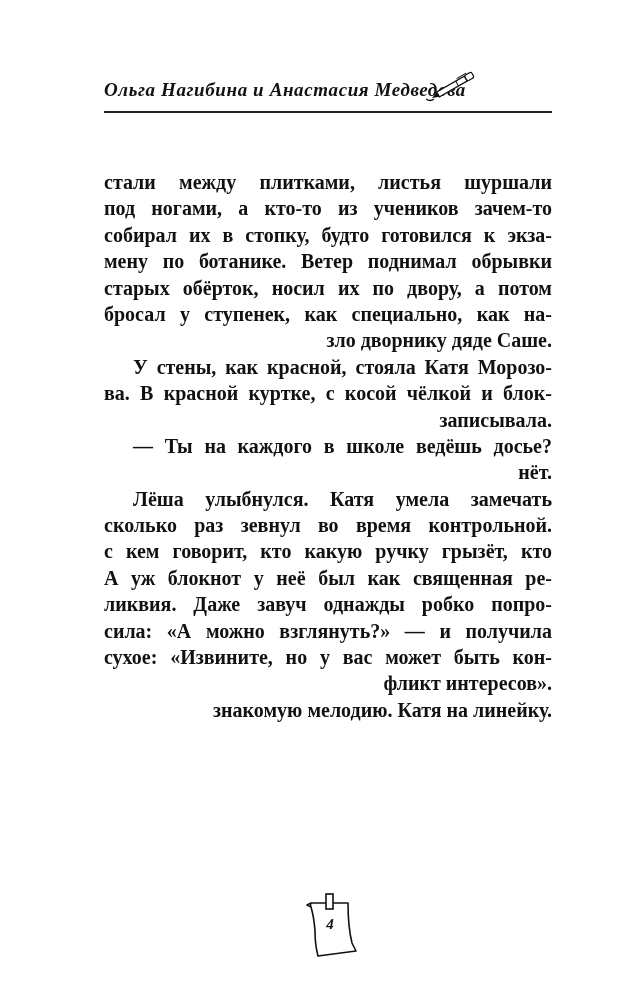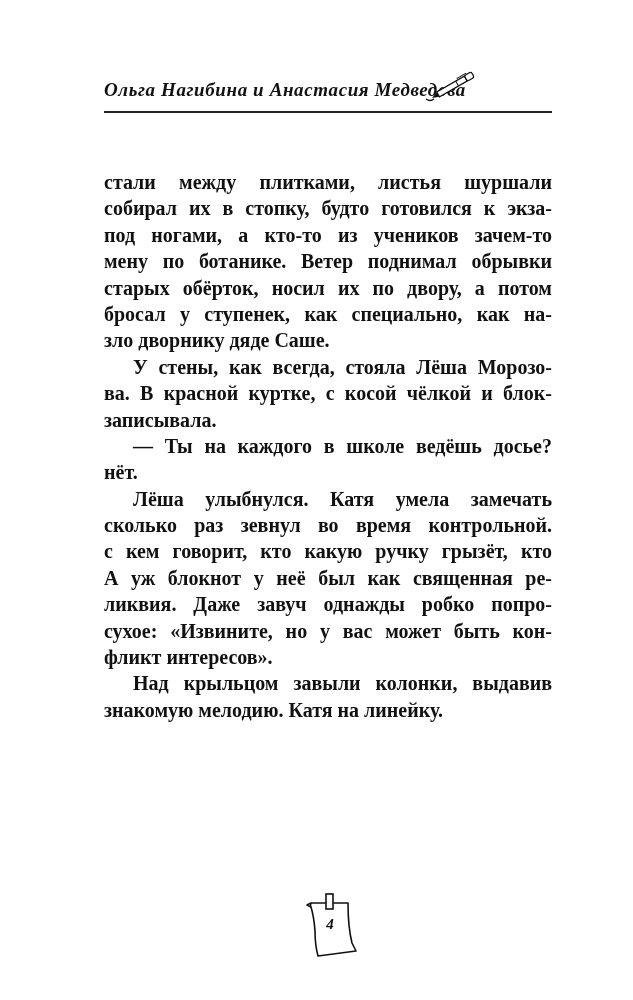--- a/index.html
+++ b/index.html
@@ -10,21 +10,21 @@
     font-size: 19px; line-height: 20px; letter-spacing: 0.6px; white-space: nowrap;
   }
   .pen { position: absolute; left: 426px; top: 66px; width: 54px; height: 38px; }
   .rule { position: absolute; left: 104px; top: 111px; width: 448px; height: 2px; background: #222222; }
   .text-block { position: absolute; left: 104px; top: 145px; width: 448px; margin-top: 24px; }
   .line {
     font-family: "Liberation Serif", serif; font-weight: bold; font-size: 20px;
     height: 26.4px; line-height: 26.4px; overflow: hidden;
   }
   .just { text-align: justify; text-align-last: justify; }
-  .last { text-align: left; }
+  .last { text-align: right; }
   .indent { padding-left: 29px; }
   .note { position: absolute; left: 298px; top: 887px; width: 64px; height: 76px; }
   .note-num {
     position: absolute; left: 298px; top: 916px; width: 64px; text-align: center;
     font-family: "Liberation Serif", serif; font-style: italic; font-weight: bold; font-size: 15px;
   }
 </style>
 </head>
 <body>
 
@@ -37,49 +37,49 @@
     <rect x="39" y="-3.2" width="8" height="6.4" rx="2" fill="#fff" stroke="#111" stroke-width="1.3"></rect>
     <line x1="29" y1="-2.8" x2="29" y2="2.8" stroke="#111" stroke-width="1"></line>
     <line x1="31" y1="-4.5" x2="42" y2="-4.5" stroke="#111" stroke-width="1.1"></line>
   </g>
 </svg>
 <div class="rule"></div>
 
 <div class="text-block">
   <div>
     <div class="line just">стали между плитками, листья шуршали</div>
+    <div class="line just">под ногами, а кто-то из учеников зачем-то</div>
     <div class="line just">собирал их в стопку, будто готовился к экза-</div>
-    <div class="line just">под ногами, а кто-то из учеников зачем-то</div>
     <div class="line just">мену по ботанике. Ветер поднимал обрывки</div>
     <div class="line just">старых обёрток, носил их по двору, а потом</div>
     <div class="line just">бросал у ступенек, как специально, как на-</div>
     <div class="line last">зло дворнику дяде Саше.</div>
   </div>
   <div>
-    <div class="line just indent">У стены, как всегда, стояла Лёша Морозо-</div>
+    <div class="line just indent">У стены, как красной, стояла Катя Морозо-</div>
     <div class="line just">ва. В красной куртке, с косой чёлкой и блок-</div>
     <div class="line last">записывала.</div>
   </div>
   <div>
     <div class="line just indent">— Ты на каждого в школе ведёшь досье?</div>
   </div>
   <div>
     <div class="line last">нёт.</div>
   </div>
   <div>
     <div class="line just indent">Лёша улыбнулся. Катя умела замечать</div>
     <div class="line just">сколько раз зевнул во время контрольной.</div>
     <div class="line just">с кем говорит, кто какую ручку грызёт, кто</div>
     <div class="line just">А уж блокнот у неё был как священная ре-</div>
     <div class="line just">ликвия. Даже завуч однажды робко попро-</div>
+    <div class="line just">сила: «А можно взглянуть?» — и получила</div>
     <div class="line just">сухое: «Извините, но у вас может быть кон-</div>
     <div class="line last">фликт интересов».</div>
   </div>
   <div>
-    <div class="line just indent">Над крыльцом завыли колонки, выдавив</div>
     <div class="line last">знакомую мелодию. Катя на линейку.</div>
   </div>
 </div>
 
 <svg class="note" viewBox="0 0 64 76">
   <path d="M9 18 L13 16 L50 16 Q50 40 54 56 Q57 62 58 64 L20 69 Q17 58 17 44 Q16 30 13 20 L9 18 Z" fill="#fff" stroke="#111" stroke-width="1.6" stroke-linejoin="round"></path>
   <path d="M13 16 Q12 19 13 20" fill="none" stroke="#111" stroke-width="1.4"></path>
   <rect x="28" y="7" width="7" height="15" fill="#fff" stroke="#111" stroke-width="1.6"></rect>
 </svg>
 <div class="note-num">4</div>

